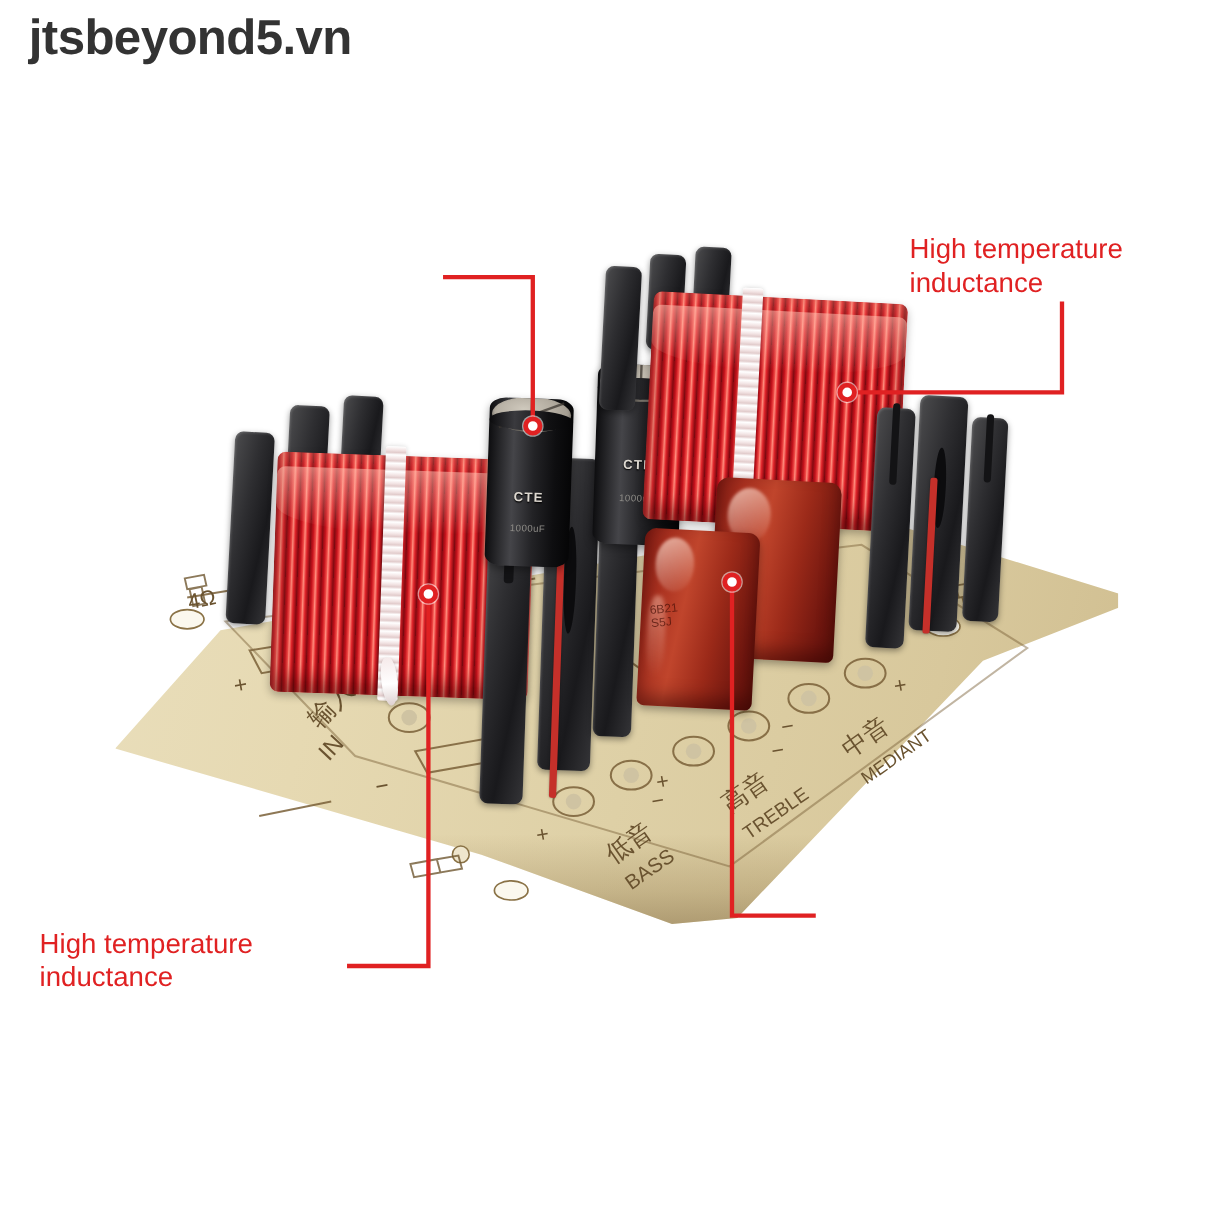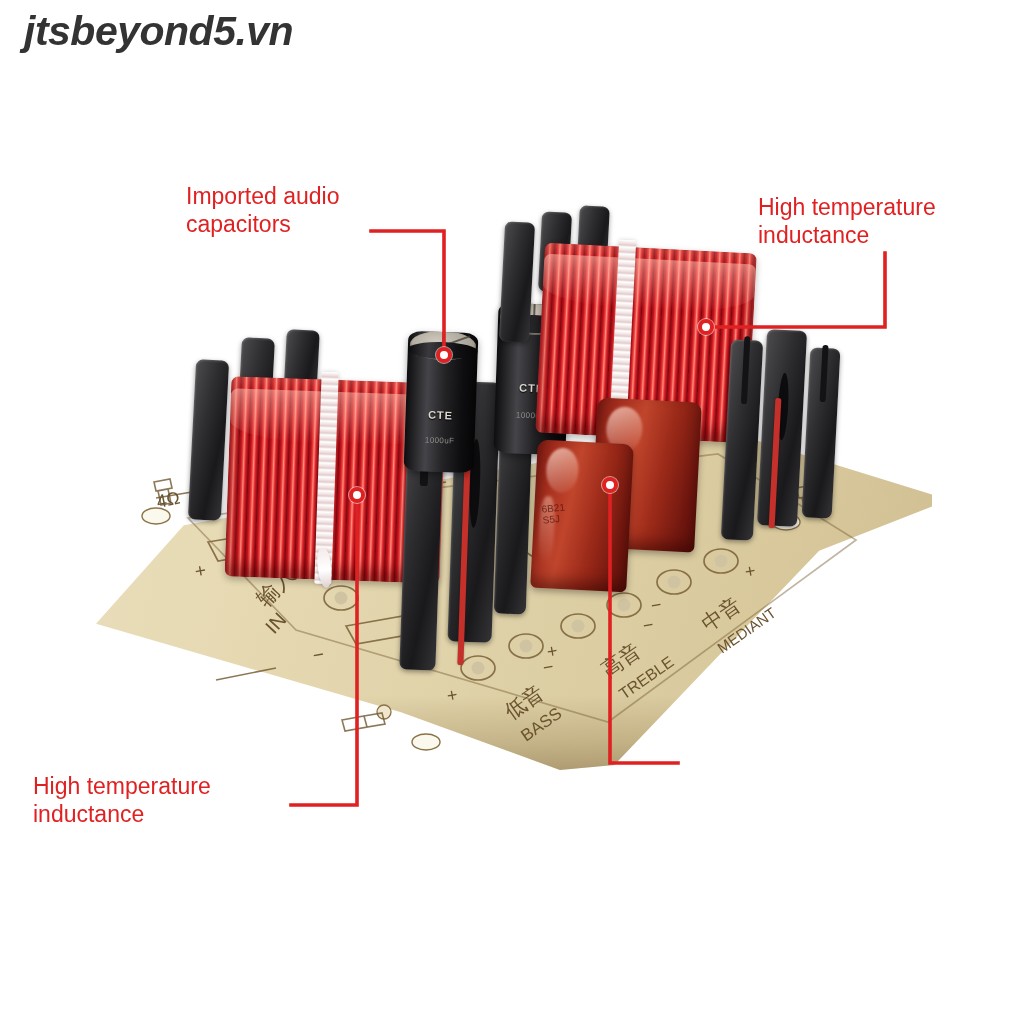--- a/index.html
+++ b/index.html
@@ -11,21 +11,20 @@
     position:relative;
   }
   #stage{position:absolute;left:0;top:0;width:1024px;height:1024px;}
 
   
   .watermark{
     position:absolute;left:24px;top:8px;
     font-size:41px;font-weight:bold;color:#333333;
     letter-spacing:-0.5px;
     font-family:"Liberation Sans", sans-serif;
-    font-style:italic;
   }
 
   
   .callout{
     position:absolute;
     color:#e02122;
     font-size:23px;
     line-height:1.22;
     font-family:"Liberation Sans", sans-serif;
     white-space:pre-line;
@@ -347,20 +346,18 @@
 
       <path d="M610,492 L610,763 L678,763"></path>
     </g>
   </svg>
 
   <div class="hot" style="left:436px;top:347px;"></div>
   <div class="hot" style="left:698px;top:319px;"></div>
   <div class="hot" style="left:349px;top:487px;"></div>
   <div class="hot" style="left:602px;top:477px;"></div>
 
-  <div class="callout lbl-imported">Imported audio
-capacitors</div>
   <div class="callout lbl-hti-right">High temperature
 inductance</div>
   <div class="callout lbl-hti-left">High temperature
 inductance</div>
 
 </div>
 
 </body></html>

